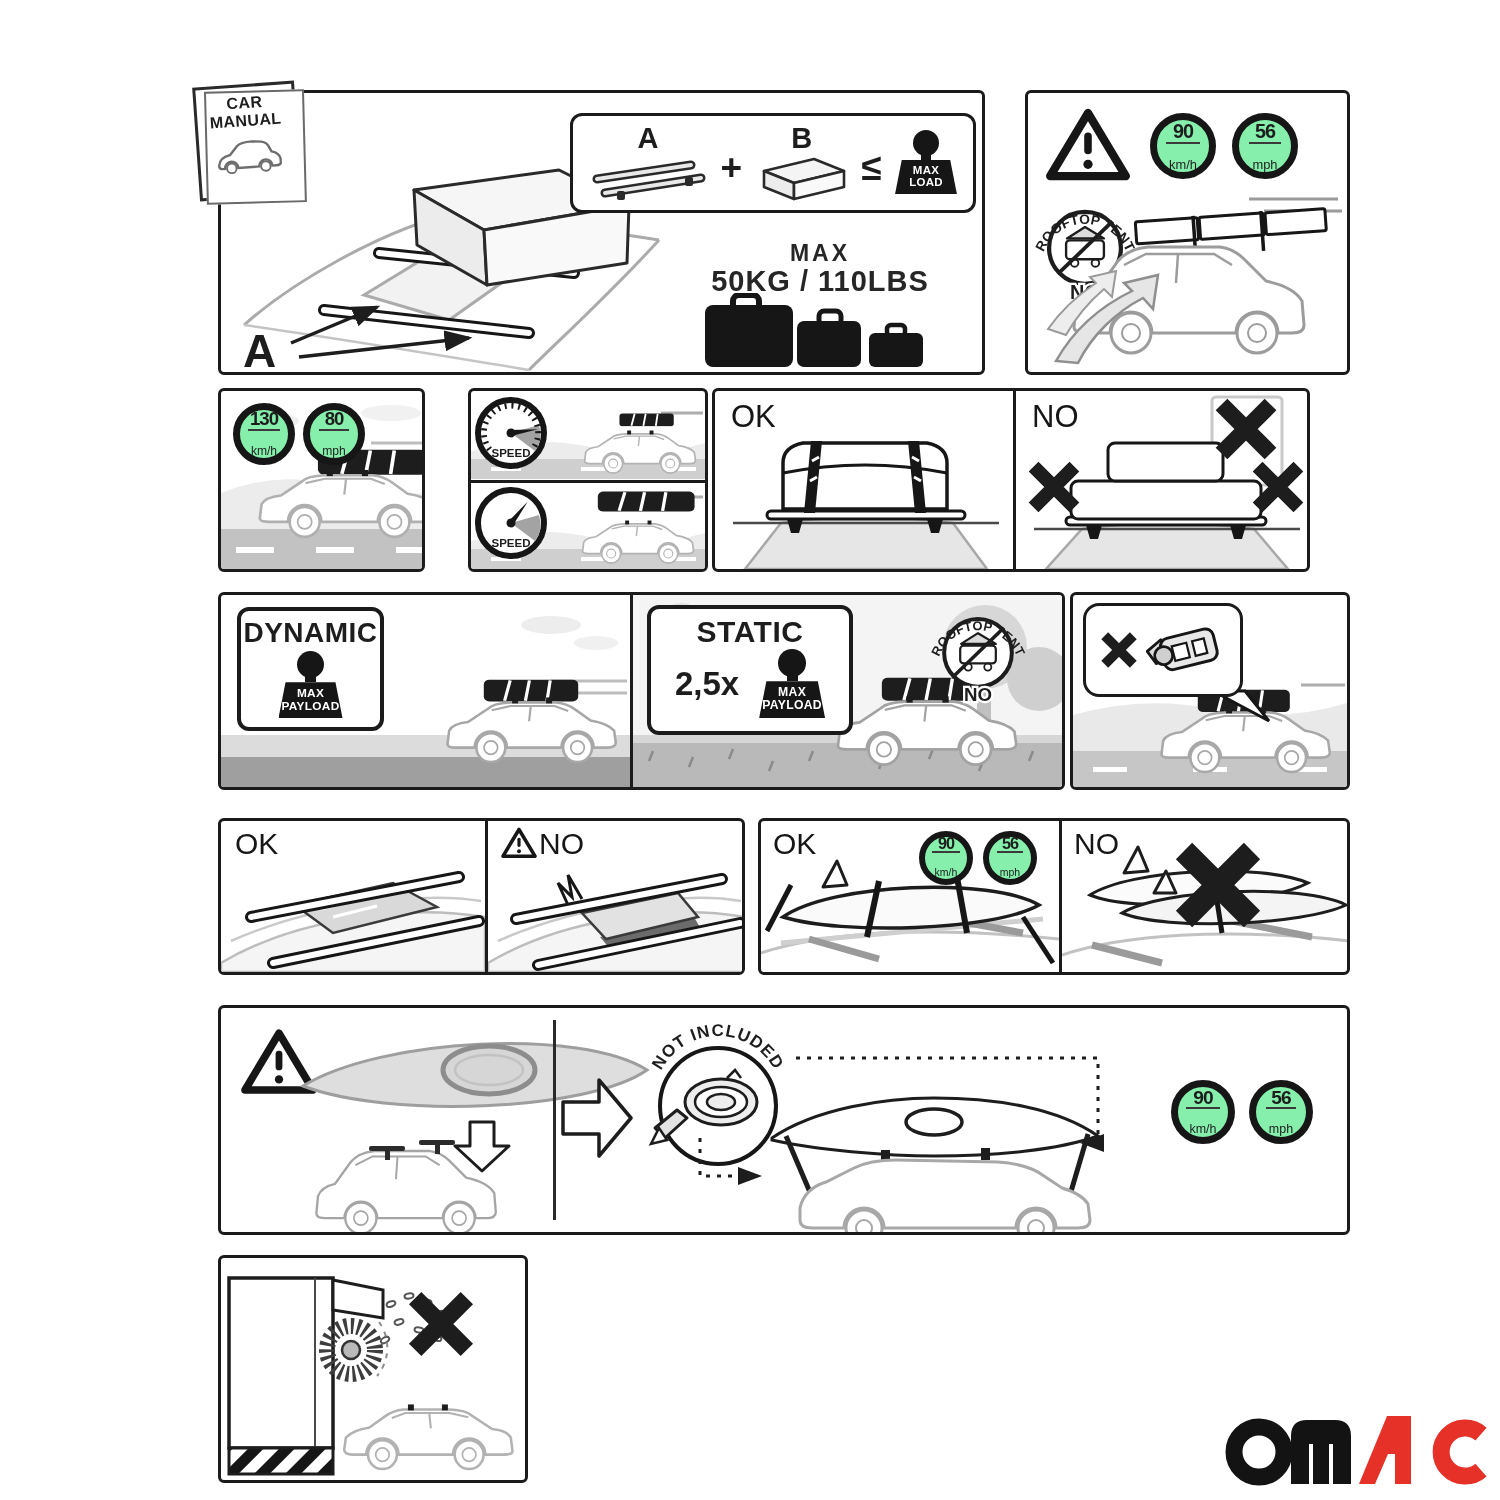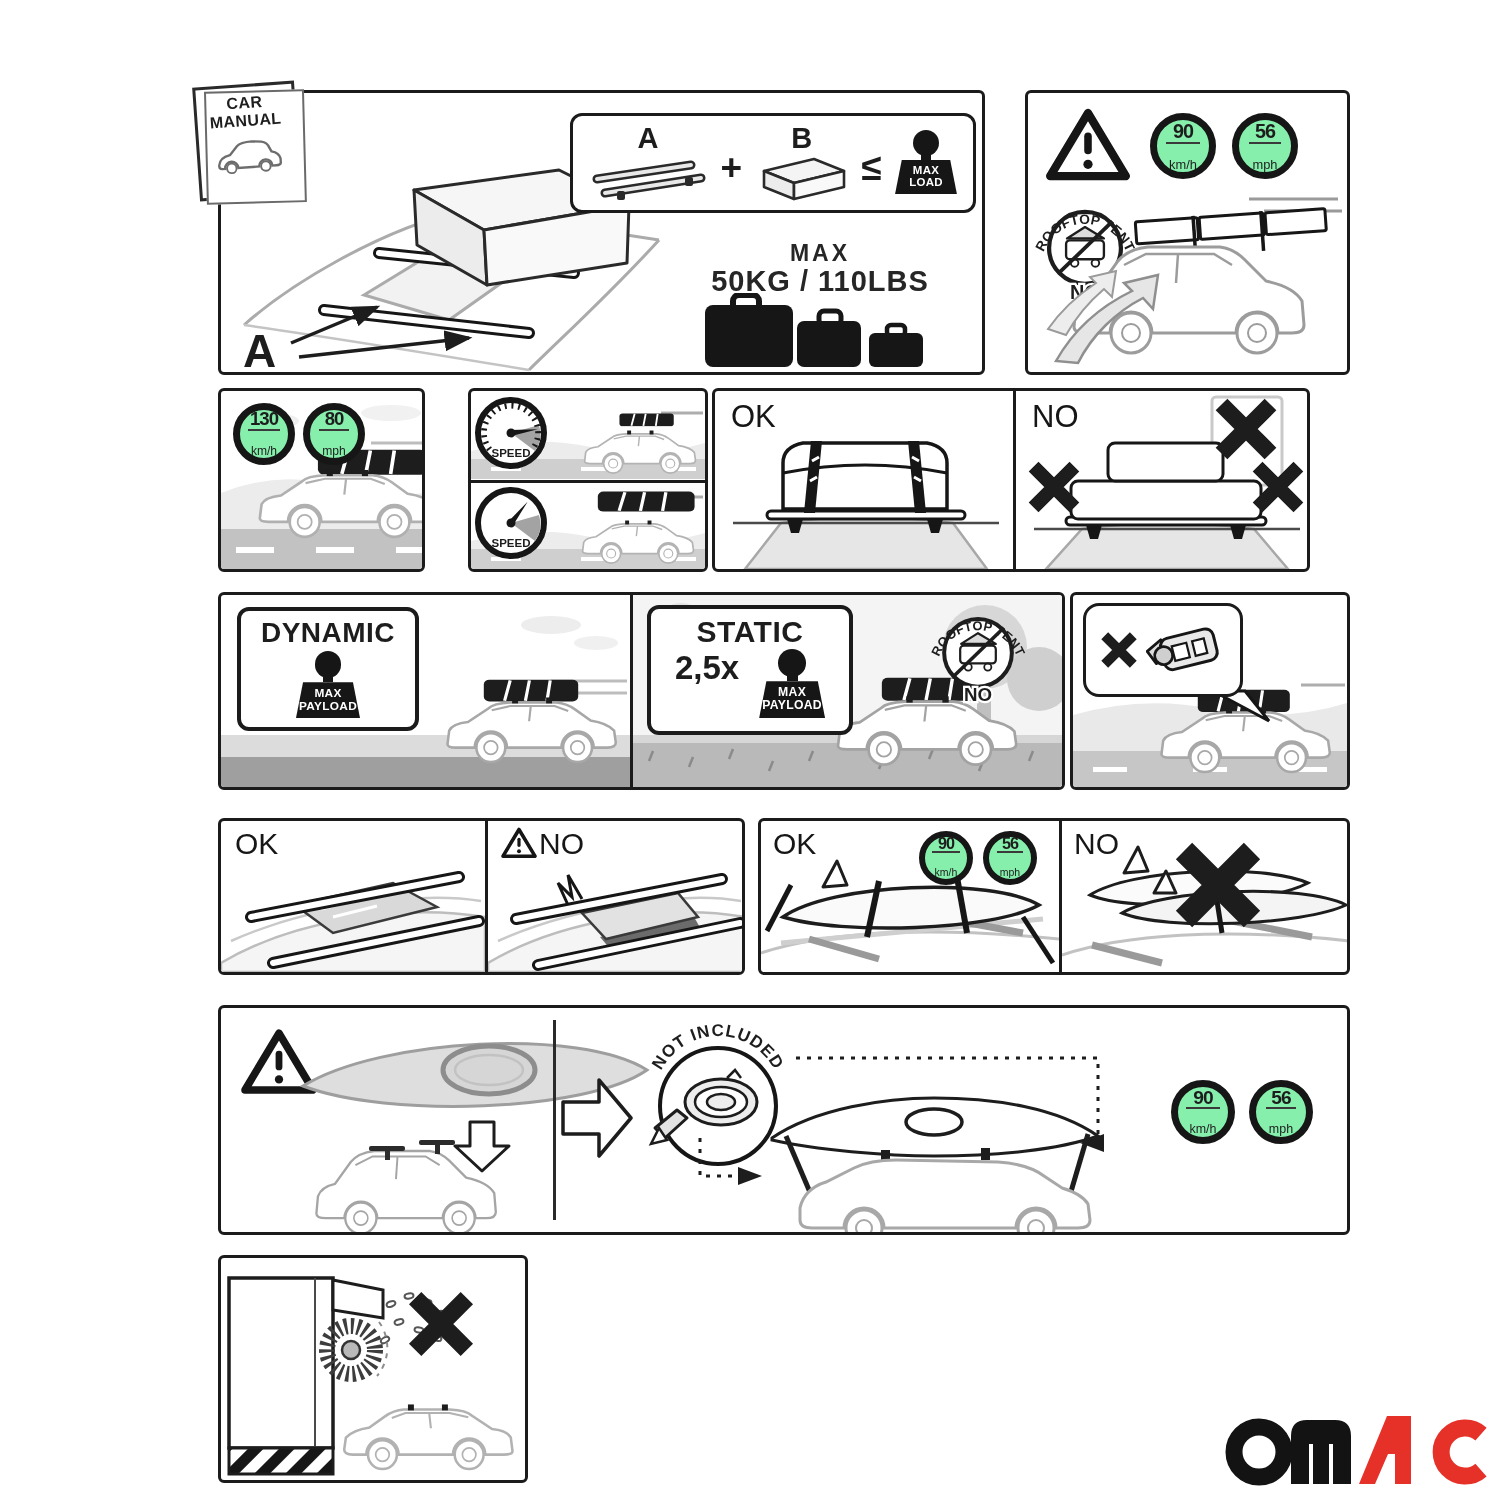--- a/index.html
+++ b/index.html
@@ -339,21 +339,21 @@
       <rect x="0" y="162" width="409" height="30" fill="#9f9f9f"></rect>
       <line x1="330" y1="86" x2="406" y2="86" stroke="#bdbdbd" stroke-width="3"></line>
       <line x1="345" y1="98" x2="406" y2="98" stroke="#bdbdbd" stroke-width="3"></line>
       <g transform="translate(262,84) scale(0.80,0.68)">
             <use href="#cargo" width="120" height="34"></use>
           </g>
       <g transform="translate(218,88) scale(0.85)" style="color:#a8a8a8">
             <use href="#wagon" width="220" height="100"></use>
           </g>
     </svg>
-    <div class="sign" style="left:16px;top:12px;width:182px;height:124px">
+    <div class="sign" style="left:16px;top:12px;width:147px;height:124px">
       <div class="sign-title" style="font-size:28px">DYNAMIC</div>
       <div class="weight" style="--w:64px;margin-top:2px">
         <div class="ball"></div>
         <div class="neck"></div>
         <div class="wbody">
           <span>MAX</span>
           <span>PAYLOAD</span>
         </div>
       </div>
     </div>
@@ -381,21 +381,21 @@
       </g>
       <g transform="translate(248,82) scale(0.85,0.72)">
             <use href="#cargo" width="120" height="34"></use>
           </g>
       <g transform="translate(196,86) scale(0.90)" style="color:#a3a3a3">
             <use href="#wagon" width="220" height="100"></use>
           </g>
     </svg>
     <div class="sign" style="left:14px;top:10px;width:206px;height:130px">
       <div class="sign-title" style="font-size:30px">STATIC</div>
-      <div style="display:flex;align-items:flex-start;gap:20px;margin-top:0">
+      <div style="display:flex;align-items:center;gap:20px;margin-top:0">
         <div style="font-size:33px;font-weight:bold">2,5x</div>
         <div class="weight" style="--w:66px">
           <div class="ball"></div>
           <div class="neck"></div>
           <div class="wbody">
             <span>MAX</span>
             <span>PAYLOAD</span>
           </div>
         </div>
       </div>

